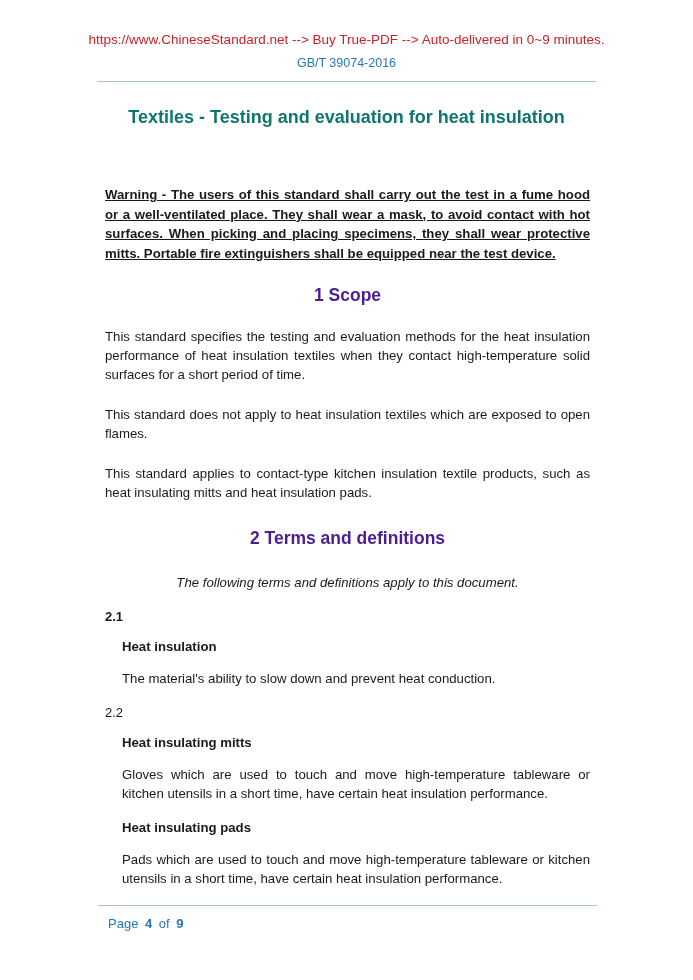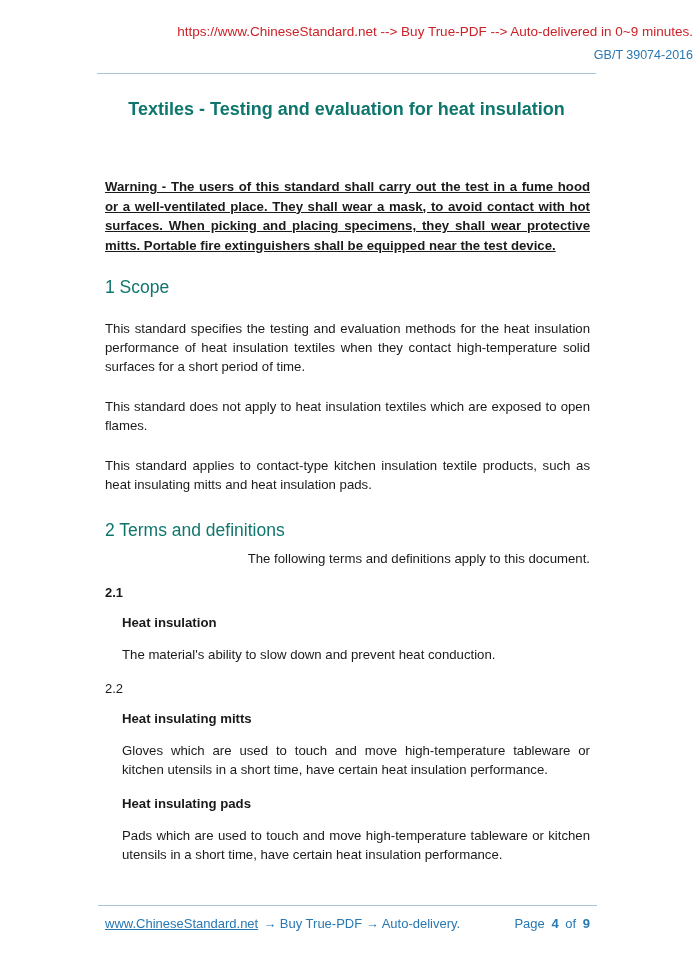--- a/index.html
+++ b/index.html
@@ -8,21 +8,21 @@
     position: relative;
     width: 693px;
     height: 980px;
     margin: 0 auto;
     background: #ffffff;
     font-family: "Liberation Sans", "DejaVu Sans", sans-serif;
     color: #1a1a1a;
     overflow: hidden;
   }
   
-  .header { padding-top: 24px; text-align: right; }
+  .header { padding-top: 32px; text-align: center; }
   .promo {
     color: #cc2127;
     font-size: 13.5px;
     line-height: 15px;
   }
   .std-code {
     color: #2878b4;
     font-size: 12.5px;
     line-height: 14px;
     margin-top: 9px;
@@ -50,32 +50,33 @@
     margin-top: 57px;
     font-size: 13.2px;
     font-weight: bold;
     line-height: 19.5px;
     text-align: justify;
     text-decoration: underline;
   }
   .section-heading {
     margin-top: 22px;
     font-size: 17.5px;
-    font-weight: normal;
+    font-weight: bold;
     line-height: 21px;
-    color: #0f766e;
+    color: #4c1d95;
+    text-align: center;
   }
   .section-heading.terms { margin-top: 26px; }
   .para {
     margin-top: 21px;
     font-size: 13.2px;
     line-height: 19px;
     text-align: justify;
   }
-  .intro { text-align: right; margin-top: 8px; }
+  .intro { text-align: center; margin-top: 24px; font-style: italic; }
   .term-block { margin-top: 17px; }
   .term-number {
     font-size: 13px;
     line-height: 16px;
   }
   .term-number.bold { font-weight: bold; }
   .term-name {
     margin: 14px 0 0 17px;
     font-size: 13.2px;
     font-weight: bold;
@@ -159,23 +160,20 @@
     <div class="term-block">
       <div class="term-name">Heat insulating pads</div>
       <p class="term-definition">Pads which are used to touch and move high-temperature tableware or kitchen utensils in a short time, have certain heat insulation performance.</p>
     </div>
 
   </div>
 
   <hr class="footer-rule">
 
   <div class="footer">
-    <div class="footer-left">
-      <a class="footer-link">www.ChineseStandard.net</a><span class="footer-tail">→ Buy True-PDF → Auto-delivery.</span>
-    </div>
     <div class="page-indicator">
       <span>Page</span>
       <span class="num">4</span>
       <span>of</span>
       <span class="num">9</span>
     </div>
   </div>
 
 </div>
 

